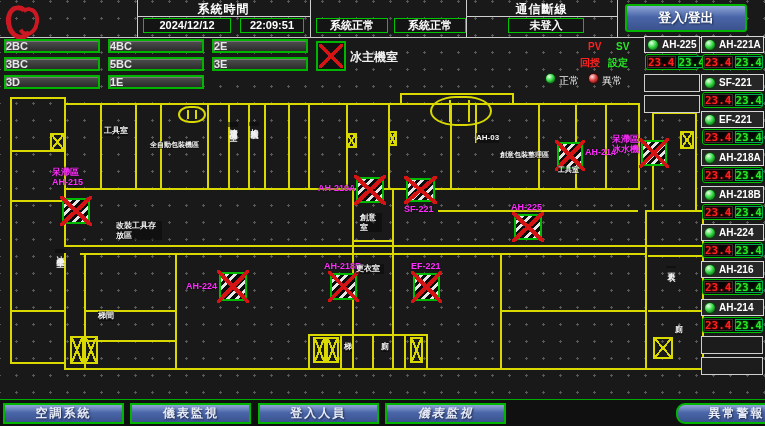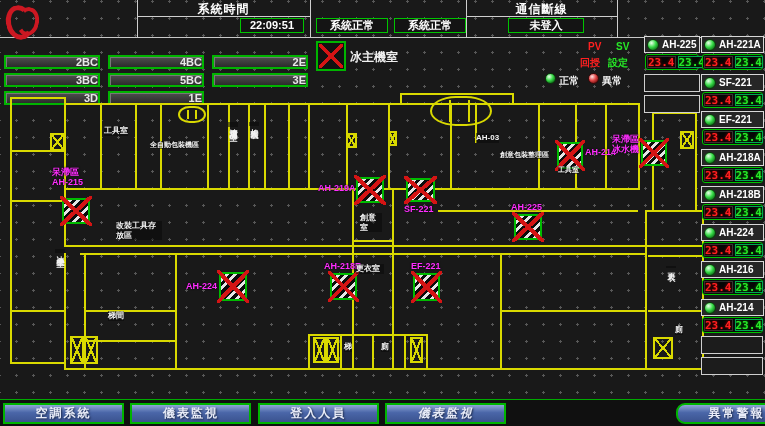--- a/index.html
+++ b/index.html
@@ -25,32 +25,32 @@
   .logo-cn { color:#cc1822; font-size:15px; font-weight:bold; letter-spacing:3px; }
   .logo-en { color:#8a1218; font-size:7px; font-weight:bold; letter-spacing:2px; }
   .login-btn { position:absolute; left:625px; top:4px; width:122px; height:28px;
       background:linear-gradient(#8fa6d6, #4a66a8 45%, #3b538f); border:2px solid #00b400; border-radius:3px;
       color:#fff; font-size:13px; font-weight:bold; text-align:center; line-height:24px;
       text-shadow:1px 1px 2px #1a2747; cursor:pointer; }
 
   
   .floor-btn { position:absolute; height:14px; width:96px; background:linear-gradient(#4e4e4e,#2c2c2c);
       border:2px solid #00b400; box-shadow:inset 1px 1px 0 #777; color:#e8e8e8; font-size:11px; font-weight:bold;
-      text-align:right; line-height:10px; cursor:pointer;margin-top:16px; }
+      text-align:left; line-height:10px; cursor:pointer; }
   .comm-box { position:absolute; left:316px; top:41px; width:30px; height:30px; border:2px solid #00b400; background:#111; }
   .xmark { position:absolute; inset:-4px;
       background:
        linear-gradient(to top right, transparent calc(50% - 2px), #d41414 calc(50% - 2px) calc(50% + 2px), transparent calc(50% + 2px)),
        linear-gradient(to bottom right, transparent calc(50% - 2px), #d41414 calc(50% - 2px) calc(50% + 2px), transparent calc(50% + 2px)); }
   .xmark-in { inset:1px; }
   .tag { position:absolute; font-weight:bold; font-size:10px; }
   .led { display:inline-block; width:11px; height:11px; border-radius:50%; border:1px solid #0a3a0a;
       background:radial-gradient(circle at 35% 30%, #eaffea, #35d945 45%, #0b5e15 85%); }
   .led.red { border-color:#3a0a0a; background:radial-gradient(circle at 35% 30%, #ffe2e2, #e04545 45%, #6e0d0d 85%); }
-  .led-lab { position:absolute; color:#f0f0f0; font-size:10px; font-weight:bold; }
+  .led-lab { position:absolute; color:#f0f0f0; font-size:10px; font-weight:normal; }
 
   
   .wall { position:absolute; background:#d9d900; }
   .round-obj { position:absolute; border:2px solid #d9d900; border-radius:50% / 60%; }
   .round-bar { position:absolute; top:2px; bottom:2px; width:2px; background:#d9d900; }
   .stair { position:absolute; border:2px solid #d9d900;
       background:
        linear-gradient(to top right, transparent calc(50% - 1px), #d9d900 calc(50% - 1px) calc(50% + 1px), transparent calc(50% + 1px)),
        linear-gradient(to bottom right, transparent calc(50% - 1px), #d9d900 calc(50% - 1px) calc(50% + 1px), transparent calc(50% + 1px)); }
   .device { position:absolute; border:2px solid #00bb00;
@@ -88,28 +88,30 @@
   <div class="header">
     <div class="logo">
       <div class="logo-icon"></div>
     </div>
     <div class="hsep" style="left:137px"></div>
     <div class="hsep" style="left:310px"></div>
     <div class="hsep" style="left:466px"></div>
     <div class="hsep" style="left:617px"></div>
 
     <div class="hdr-label" style="left:137px;width:173px">系統時間</div>
+    <div class="hdr-box" style="left:143px;top:18px;width:88px">2024/12/12</div>
     <div class="hdr-box" style="left:240px;top:18px;width:64px">22:09:51</div>
 
     <div class="hdr-box" style="left:316px;top:18px;width:72px">系統正常</div>
     <div class="hdr-box" style="left:394px;top:18px;width:72px">系統正常</div>
 
     <div class="hdr-label" style="left:466px;width:151px">通信斷線</div>
     <div class="hdr-box" style="left:508px;top:18px;width:76px">未登入</div>
 
+    <div class="login-btn">登入/登出</div>
   </div>
 
   <div>
       <div class="floor-btn" style="left: 4px; top: 39px;">2BC</div>
       <div class="floor-btn" style="left: 108px; top: 39px;">4BC</div>
       <div class="floor-btn" style="left: 212px; top: 39px;">2E</div>
       <div class="floor-btn" style="left: 4px; top: 57px;">3BC</div>
       <div class="floor-btn" style="left: 108px; top: 57px;">5BC</div>
       <div class="floor-btn" style="left: 212px; top: 57px;">3E</div>
       <div class="floor-btn" style="left: 4px; top: 75px;">3D</div>
@@ -254,21 +256,21 @@
       <div class="room-label" style="left: 150px; top: 141px; font-size: 7px;">全自動包裝機區</div>
       <div class="room-label vert" style="left: 228px; top: 122px;">清潔用品室</div>
       <div class="room-label vert" style="left: 249px; top: 122px;">棉大衣區</div>
       <div class="room-label" style="left: 116px; top: 221px; width: 46px;">改裝工具存放區</div>
       <div class="room-label" style="left: 476px; top: 133px;">AH-03</div>
       <div class="room-label" style="left: 500px; top: 151px; font-size: 7px;">創意包裝整理區</div>
       <div class="room-label" style="left: 558px; top: 166px; font-size: 7px;">工具室</div>
       <div class="room-label" style="left: 360px; top: 213px; width: 22px;">創意室</div>
       <div class="room-label" style="left: 356px; top: 264px; width: 28px;">更衣室</div>
       <div class="room-label vert" style="left: 55px; top: 249px;">冰主機室</div>
-      <div class="room-label" style="left: 108px; top: 311px;">梯間</div>
+      <div class="room-label" style="left: 98px; top: 311px;">梯間</div>
       <div class="room-label" style="left: 344px; top: 342px;">梯</div>
       <div class="room-label" style="left: 381px; top: 342px;">廁</div>
       <div class="room-label vert" style="left: 666px; top: 266px;">更衣</div>
       <div class="room-label" style="left: 675px; top: 325px;">廁</div>
     </div>
 
   <div id="units">
       <div class="unit-label" style="left: 644px; top: 36px; width: 56px;">
         <span class="led"></span>
         <span>AH-225</span>

